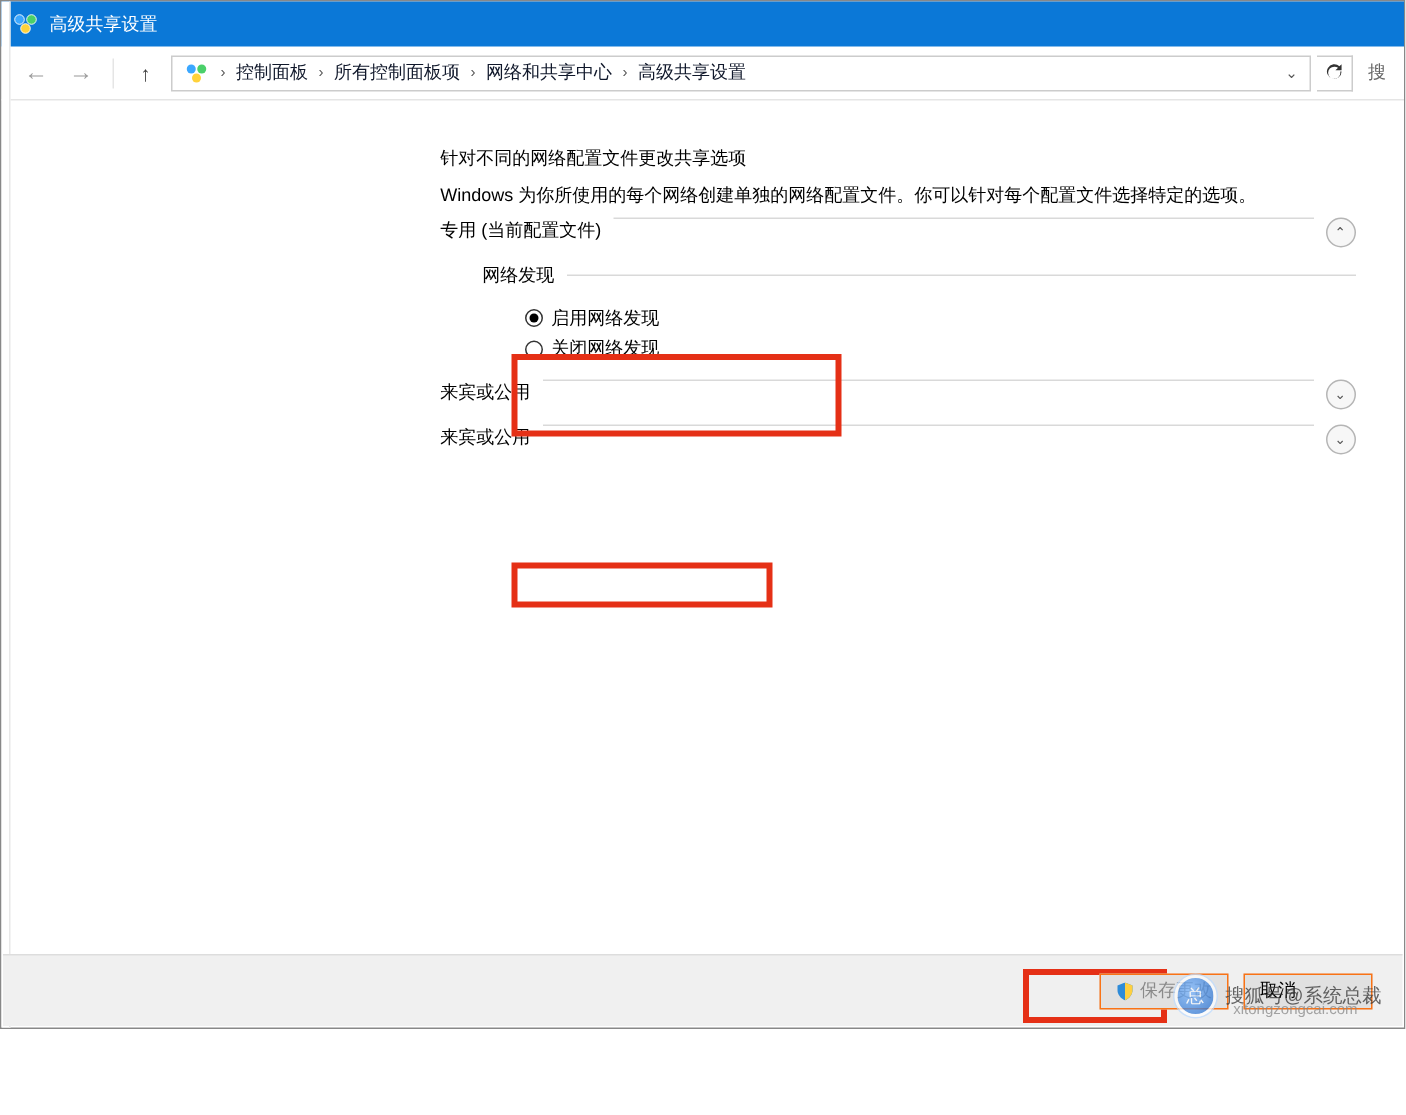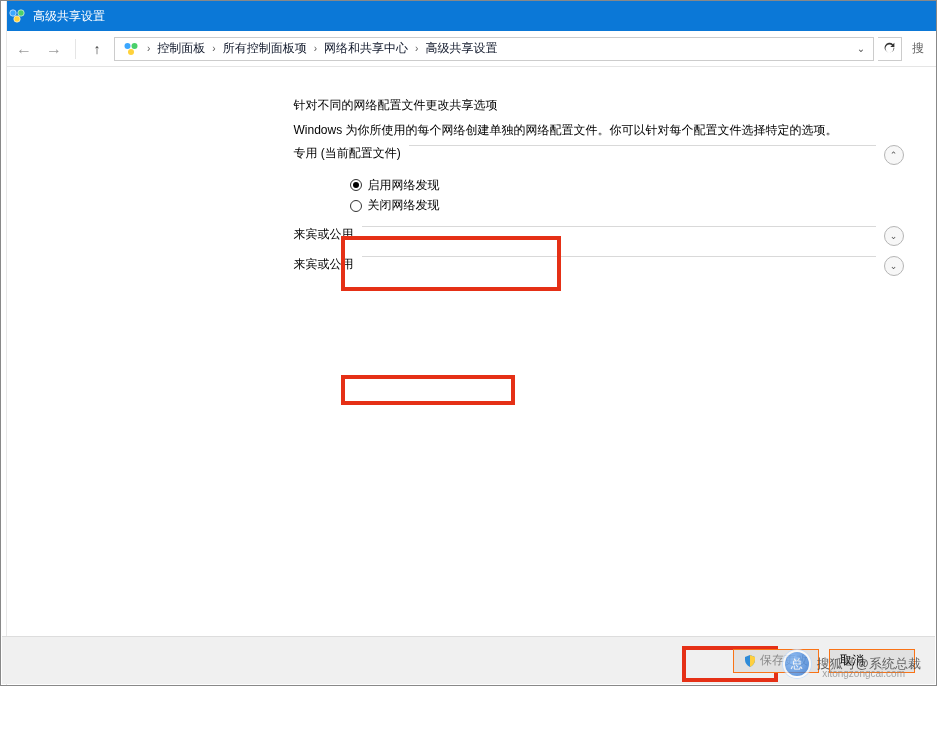--- a/index.html
+++ b/index.html
@@ -127,20 +127,24 @@
         <div class="subtitle">Windows 为你所使用的每个网络创建单独的网络配置文件。你可以针对每个配置文件选择特定的选项。</div>
 
         <div class="profile">
           <div class="profile-header">
             <span class="label">专用 (当前配置文件)</span>
             <span class="line"></span>
             <span class="expander">⌃</span>
           </div>
 
           <div class="group">
+            <div class="group-header">
+              <span class="g-label">网络发现</span>
+              <span class="g-line"></span>
+            </div>
             <div class="group-body">
 
               <div class="opt-row">
                 <span class="radio checked"></span>
                 <span>启用网络发现</span>
               </div>
               <div class="opt-row">
                 <span class="radio"></span>
                 <span>关闭网络发现</span>
               </div>

